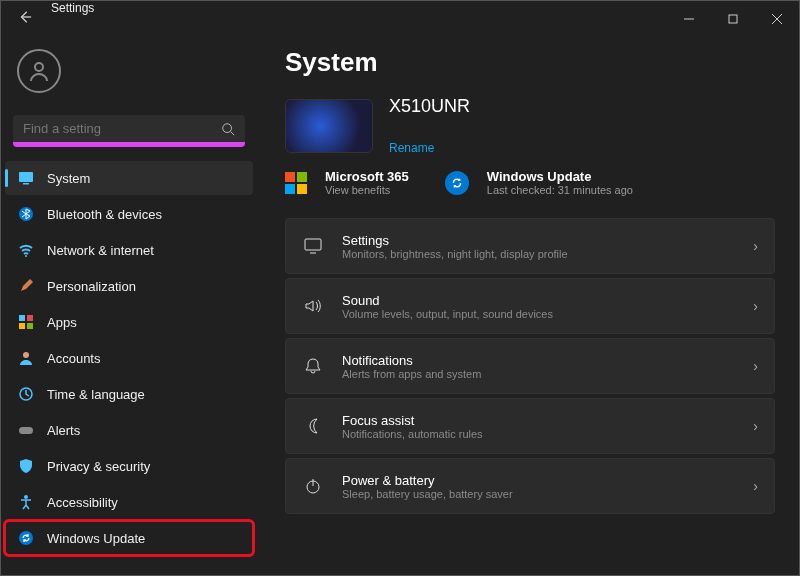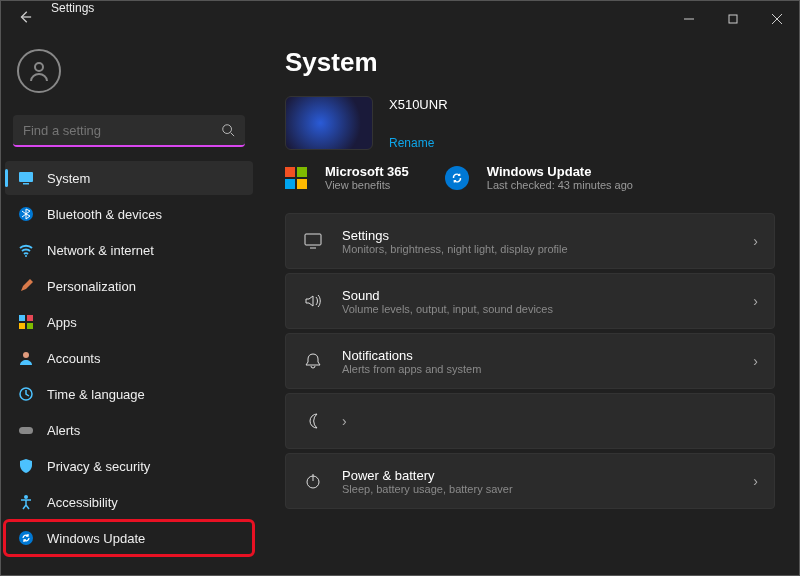--- a/index.html
+++ b/index.html
@@ -6,32 +6,32 @@
   body { background: #202020; color: #fff; width: 800px; height: 576px; overflow: hidden; position: relative; border: 1px solid #555; }
   .titlebar { display: flex; align-items: flex-start; height: 36px; padding-left: 8px; }
   .back { width: 32px; height: 32px; display: flex; align-items: center; justify-content: center; color: #ccc; cursor: pointer; }
   .title { font-size: 12px; margin-left: 10px; color: #eee; }
   .winbtns { margin-left: auto; display: flex; }
   .winbtn { width: 44px; height: 36px; display: flex; align-items: center; justify-content: center; color: #ccc; cursor: pointer; font-size: 12px; }
   .layout { display: flex; height: calc(100% - 36px); }
   .sidebar { width: 260px; padding: 8px 8px 8px 4px; display: flex; flex-direction: column; gap: 2px; }
   .profile { display: flex; align-items: center; gap: 12px; padding: 4px 12px 16px 12px; }
   .avatar { width: 44px; height: 44px; border-radius: 50%; border: 2px solid #888; display: flex; align-items: center; justify-content: center; color: #888; }
-  .searchbox { display: flex; align-items: center; background: #2d2d2d; border-bottom: 2px solid #d946ef; border-radius: 4px; height: 32px; padding: 0 10px; margin: 4px 8px 12px 8px; }
+  .searchbox { display: flex; align-items: center; background: #2d2d2d; border-bottom: 5px solid #d946ef; border-radius: 4px; height: 32px; padding: 0 10px; margin: 4px 8px 12px 8px; }
   .searchbox input { flex: 1; background: transparent; border: none; outline: none; color: #ccc; font-size: 13px; }
   .navitem { display: flex; align-items: center; gap: 12px; height: 34px; padding: 0 12px; border-radius: 4px; font-size: 13px; color: #eee; cursor: pointer; position: relative; }
   .navitem.active { background: #2d2d2d; }
   .navitem.active::before { content: ""; position: absolute; left: 0; top: 8px; bottom: 8px; width: 3px; background: #4cc2ff; border-radius: 2px; }
   .navicon { width: 18px; height: 18px; display: flex; align-items: center; justify-content: center; }
   .highlight-red { outline: 3px solid #e81123; outline-offset: -1px; }
   .main { flex: 1; padding: 10px 24px 0 24px; overflow: hidden; }
   .page-title { font-size: 26px; font-weight: 600; margin-bottom: 18px; }
   .device-row { display: flex; align-items: center; gap: 16px; margin-bottom: 14px; }
   .thumb { width: 88px; height: 54px; border-radius: 6px; background: radial-gradient(circle at 40% 50%, #2a5bd7 0%, #1a1a3a 70%); border: 1px solid #333; }
-  .devname { font-size: 13px; }
+  .devname { font-size: 18px; }
   .rename { font-size: 12px; color: #0ea5e9; cursor: pointer; margin-top: 24px; }
   .services { display: flex; gap: 36px; margin-bottom: 22px; }
   .svc { display: flex; align-items: center; gap: 18px; }
   .svc-title { font-size: 13px; font-weight: 600; }
   .svc-sub { font-size: 11px; color: #9a9a9a; }
   .mslogo { width: 22px; height: 22px; display: grid; grid-template-columns: 1fr 1fr; grid-template-rows: 1fr 1fr; gap: 2px; }
   .mslogo div:nth-child(1){background:#f25022}.mslogo div:nth-child(2){background:#7fba00}.mslogo div:nth-child(3){background:#00a4ef}.mslogo div:nth-child(4){background:#ffb900}
   .wucircle { width: 24px; height: 24px; border-radius: 50%; background: #0078d4; display:flex; align-items:center; justify-content:center; color:#fff; font-size:14px; }
   .cards { display: flex; flex-direction: column; gap: 4px; }
   .card { background: #2b2b2b; border: 1px solid #333; border-radius: 4px; height: 56px; display: flex; align-items: center; padding: 0 16px; gap: 18px; cursor: pointer; }
@@ -220,21 +220,21 @@
       </div>
       <div class="svc">
         <div class="wucircle">
             <svg width="14" height="14" viewBox="0 0 16 16">
               <path d="M4 8a4 4 0 017-3M12 8a4 4 0 01-7 3" stroke="#fff" stroke-width="1.6" fill="none"></path>
               <path d="M11 3v2h-2M5 13v-2h2" stroke="#fff" stroke-width="1.6" fill="none"></path>
             </svg>
           </div>
         <div>
           <div class="svc-title">Windows Update</div>
-          <div class="svc-sub">Last checked: 43 minutes ago</div>
+          <div class="svc-sub">Last checked: 31 minutes ago</div>
         </div>
       </div>
     </div>
 
     <div class="cards">
       <div class="card">
         <span class="card-icon">
             <svg width="20" height="20" viewBox="0 0 20 20">
               <rect x="2" y="3" width="16" height="11" rx="1" stroke="#ddd" fill="none"></rect>
               <line x1="7" y1="17" x2="13" y2="17" stroke="#ddd"></line>
@@ -270,20 +270,24 @@
           <div class="card-sub">Alerts from apps and system</div>
         </div>
         <span class="chev">›</span>
       </div>
       <div class="card">
         <span class="card-icon">
             <svg width="20" height="20" viewBox="0 0 20 20">
               <path d="M14 3a7 7 0 100 14 9 9 0 010-14z" stroke="#ddd" fill="none"></path>
             </svg>
           </span>
+        <div class="card-body">
+          <div class="card-title">Focus assist</div>
+          <div class="card-sub">Notifications, automatic rules</div>
+        </div>
         <span class="chev">›</span>
       </div>
       <div class="card">
         <span class="card-icon">
             <svg width="20" height="20" viewBox="0 0 20 20">
               <circle cx="10" cy="11" r="6" stroke="#ddd" fill="none"></circle>
               <line x1="10" y1="3" x2="10" y2="10" stroke="#ddd"></line>
             </svg>
           </span>
         <div class="card-body">

